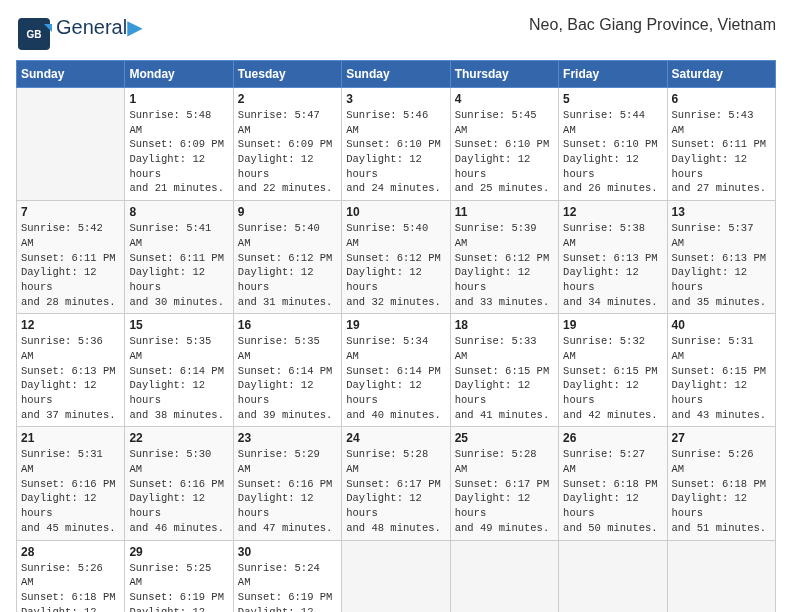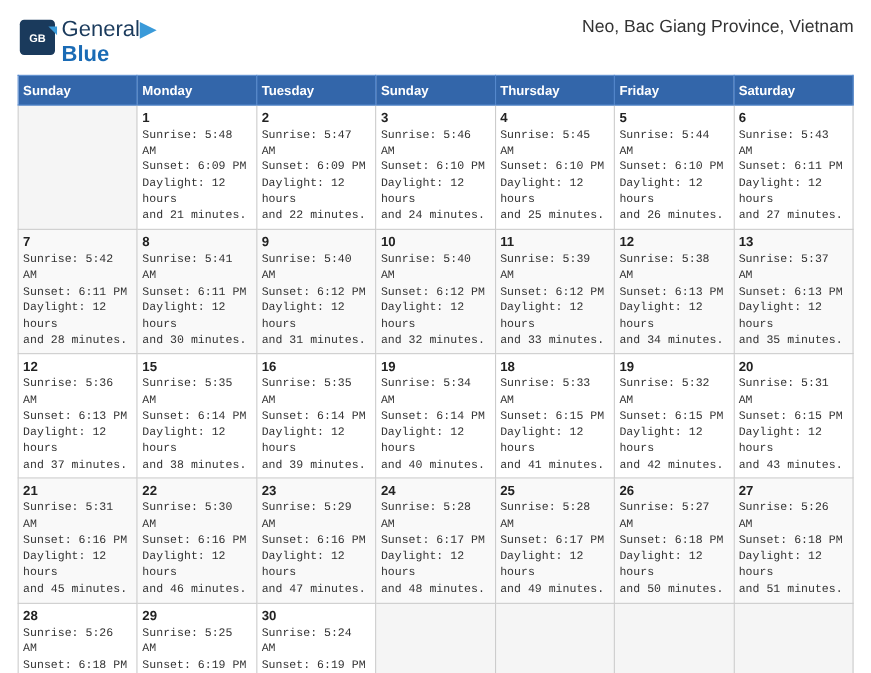--- a/index.html
+++ b/index.html
@@ -83,21 +83,20 @@
     <div style="display:flex; align-items:flex-start; gap:4px;">
       <svg width="36" height="36" viewBox="0 0 36 36">
         <rect x="2" y="2" width="32" height="32" rx="4" fill="#1a3a5c"></rect>
         <text x="18" y="22" text-anchor="middle" fill="white" font-size="10" font-weight="bold" font-family="Arial">GB</text>
         <polygon points="28,8 36,8 36,16" fill="#3a9ad9"></polygon>
       </svg>
       <div>
         <div style="font-size:20px; font-weight:normal; color:#1a3a5c; line-height:1.1;">
           <span style="color:#1a3a5c;">General</span><span style="color:#3a9ad9;">▶</span>
         </div>
-        <div style="font-size:20px; font-weight:bold; color:#1a6bb5; line-height:1.1;">Blue</div>
       </div>
     </div>
   </div>
   <div class="title-block">
     <div class="location-title">Neo, Bac Giang Province, Vietnam</div>
   </div>
 </div>
 
 <table class="calendar">
   <thead>
@@ -188,21 +187,21 @@
         </td>
         <td>
           <span class="day-num">18</span>
           <div class="day-info">Sunrise: 5:33 AM<br>Sunset: 6:15 PM<br>Daylight: 12 hours<br>and 41 minutes.</div>
         </td>
         <td>
           <span class="day-num">19</span>
           <div class="day-info">Sunrise: 5:32 AM<br>Sunset: 6:15 PM<br>Daylight: 12 hours<br>and 42 minutes.</div>
         </td>
         <td>
-          <span class="day-num">20</span>
+          <span class="day-num">40</span>
           <div class="day-info">Sunrise: 5:31 AM<br>Sunset: 6:15 PM<br>Daylight: 12 hours<br>and 43 minutes.</div>
         </td>
       </tr>
       <tr>
         <td>
           <span class="day-num">21</span>
           <div class="day-info">Sunrise: 5:31 AM<br>Sunset: 6:16 PM<br>Daylight: 12 hours<br>and 45 minutes.</div>
         </td>
         <td>
           <span class="day-num">22</span>

